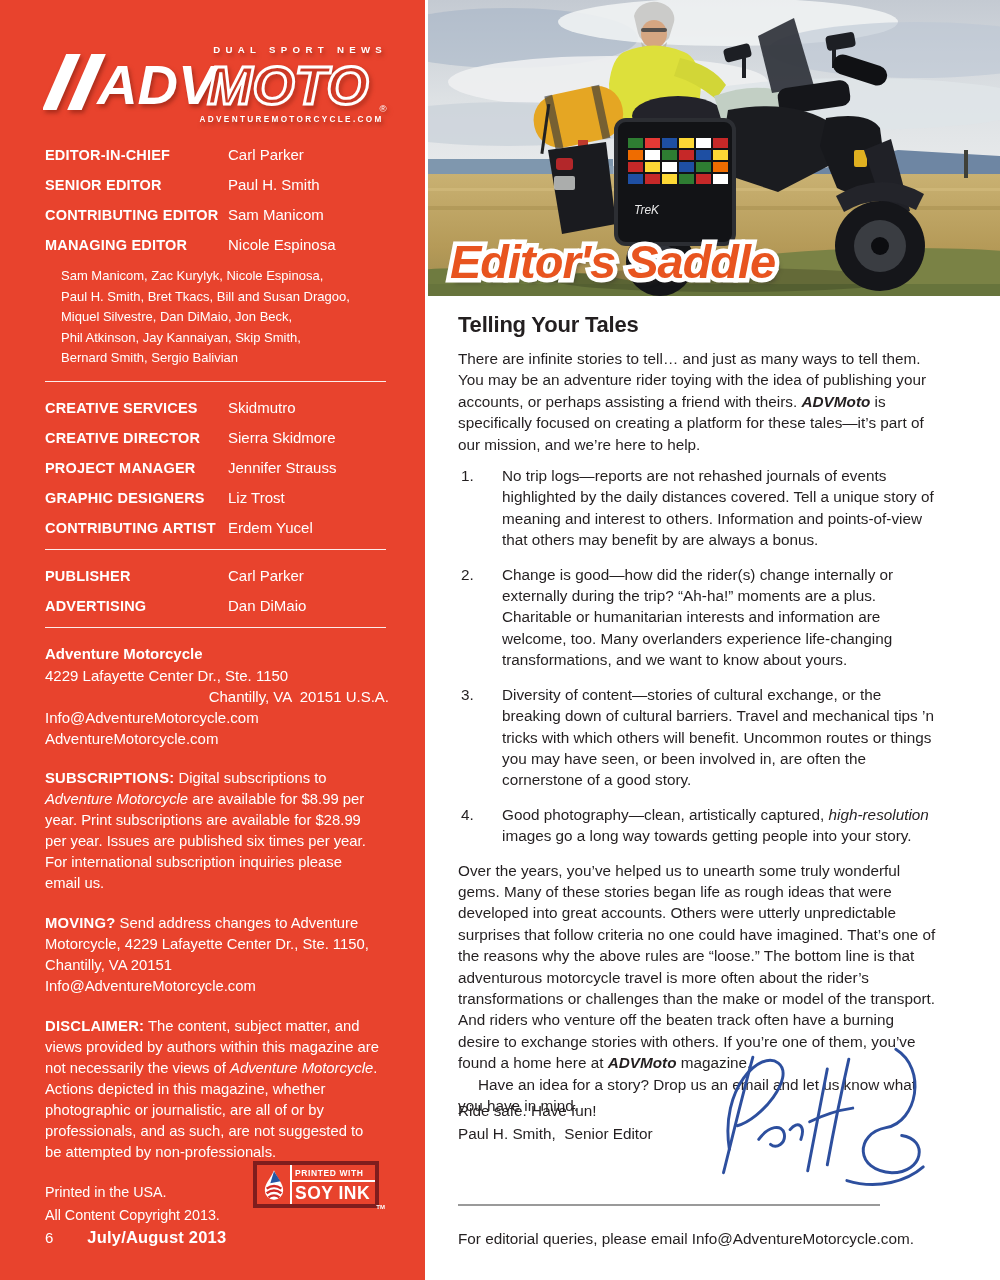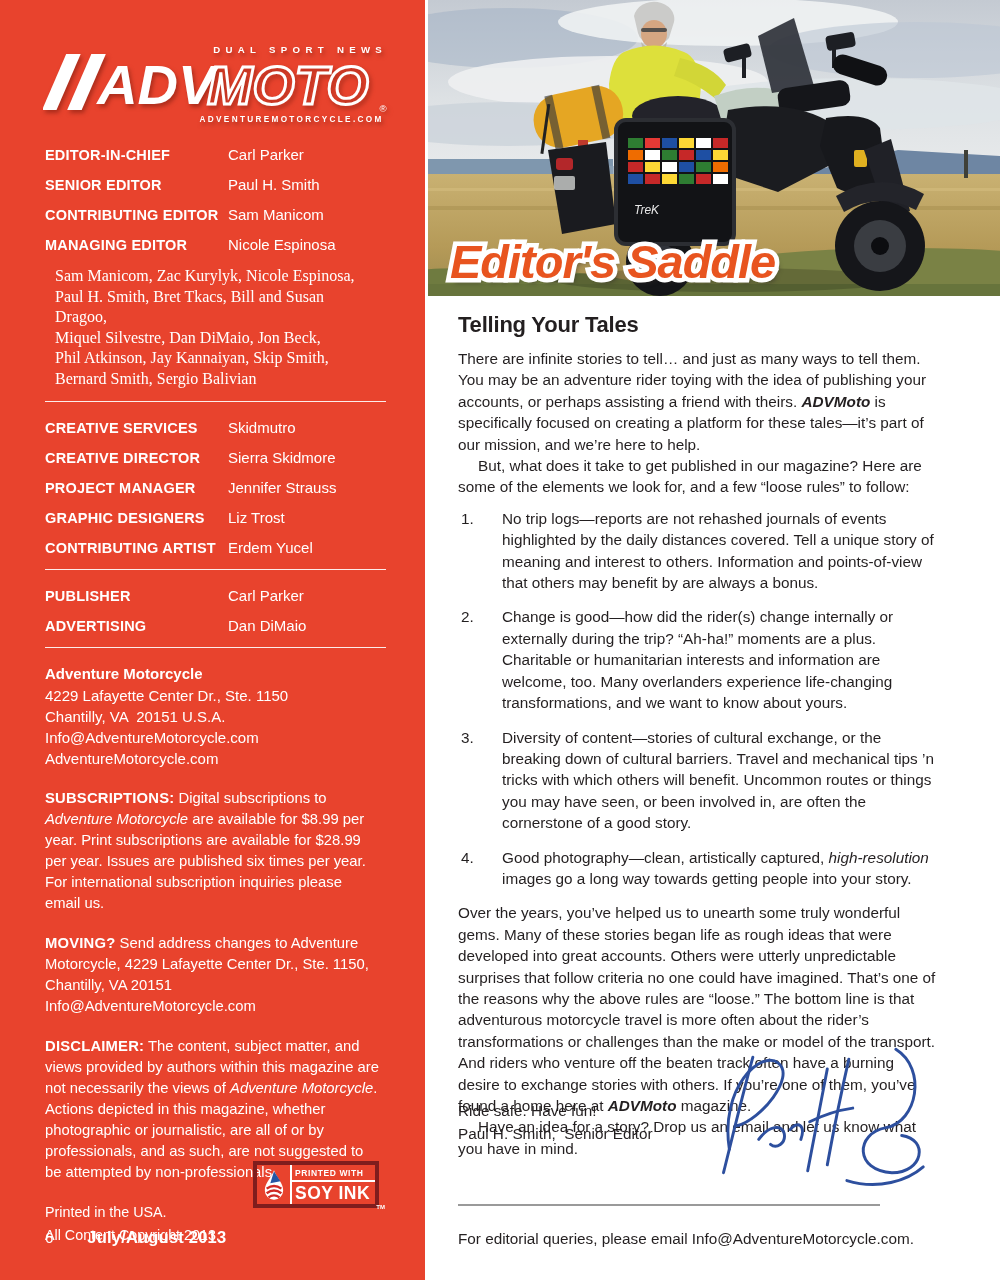--- a/index.html
+++ b/index.html
@@ -6,28 +6,28 @@
   body{width:1000px;height:1280px;font-family:"Liberation Sans",sans-serif;}
   .page{position:relative;width:1000px;height:1280px;overflow:hidden;background:#fff;}
 
   
   .sidebar{position:absolute;left:0;top:0;width:425px;height:1280px;background:#e8432d;color:#fff;box-sizing:border-box;padding:40px 36px 0 45px;}
   .logo-svg{display:block;margin:2px 0 20px -2px;filter:drop-shadow(2px 3px 2px rgba(120,25,12,.55));}
   .staff-row{display:flex;align-items:baseline;margin-bottom:13px;}
   .staff-label{width:183px;flex:0 0 183px;font-weight:bold;font-size:14.5px;letter-spacing:.2px;}
   .staff-value{font-size:15px;}
   .contrib-label{font-weight:bold;font-size:14.5px;margin:2px 0 4px;}
-  .contrib-names{font-size:16px;line-height:20.5px;margin:0 10px 12px;white-space:pre-line;font-family:Liberation Serif, serif;}
+  .contrib-names{font-size:13px;line-height:20.5px;margin:0 16px 12px;white-space:pre-line;}
   .sep{border:none;border-top:1px solid rgba(255,255,255,.9);margin:10px 0 17px;width:341px;}
   .addr-name{font-weight:bold;font-size:15px;margin:2px 0 3px;}
   .addr-line{font-size:15px;line-height:21px;margin:0;}
   .side-par{font-size:14.8px;line-height:21px;margin:19px 0 0;width:336px;}
   .side-par b{letter-spacing:.2px;}
   .side-note{font-size:14.3px;line-height:22px;margin:16px 0 0;}
-  .pre{white-space:pre-wrap;}
+  .pre{white-space:pre-wrap;text-align:right;}
   
   .soyink{position:absolute;left:253px;top:1161px;width:126px;height:47px;border:4px solid #7f1d1d;display:flex;box-sizing:border-box;}
   .soy-drop{width:33px;flex:0 0 33px;display:flex;align-items:center;justify-content:center;}
   .soy-text{flex:1;border-left:2px solid #fff;display:flex;flex-direction:column;}
   .soy-top{font-size:8.5px;font-weight:bold;letter-spacing:.6px;border-bottom:2px solid #fff;padding:3px 0 2px 3px;white-space:nowrap;}
   .soy-main{font-size:17.5px;font-weight:bold;letter-spacing:.5px;padding:1px 0 0 3px;white-space:nowrap;}
   .soy-tm{position:absolute;right:-10px;bottom:-6px;font-size:6px;font-weight:bold;}
   .side-footer{position:absolute;left:45px;top:1228px;display:flex;align-items:baseline;}
   .page-num{font-size:15px;}
   .issue-date{font-size:16.5px;font-weight:bold;margin-left:34px;letter-spacing:.2px;}
@@ -279,21 +279,20 @@
       <div class="saddle-wrap">
         <span class="saddle-layer saddle-outline" aria-hidden="true">Editor's Saddle</span>
         <span class="saddle-layer saddle-fill">Editor's Saddle</span>
       </div>
     </div>
 
     <div class="article">
       <h1 class="headline">Telling Your Tales</h1>
 
       <p><span>There are infinite stories to tell… and just as many ways to tell them. You may be an adventure rider toying with the idea of publishing your accounts, or perhaps assisting a friend with theirs. </span><b><i>ADVMoto</i></b><span> is specifically focused on creating a platform for these tales—it’s part of our mission, and we’re here to help.</span></p>
-      <p class="indent">But, what does it take to get published in our magazine? Here are some of the elements we look for, and a few “loose rules” to follow:</p>
 
       <div class="rules">
         <div class="rule-item">
           <span class="rule-num">1.</span>
           <span class="rule-text">No trip logs—reports are not rehashed journals of events highlighted by the daily distances covered. Tell a unique story of meaning and interest to others. Information and points-of-view that others may benefit by are always a bonus.</span>
         </div>
         <div class="rule-item">
           <span class="rule-num">2.</span>
           <span class="rule-text">Change is good—how did the rider(s) change internally or externally during the trip? “Ah-ha!” moments are a plus. Charitable or humanitarian interests and information are welcome, too. Many overlanders experience life-changing transformations, and we want to know about yours.</span>
         </div>

